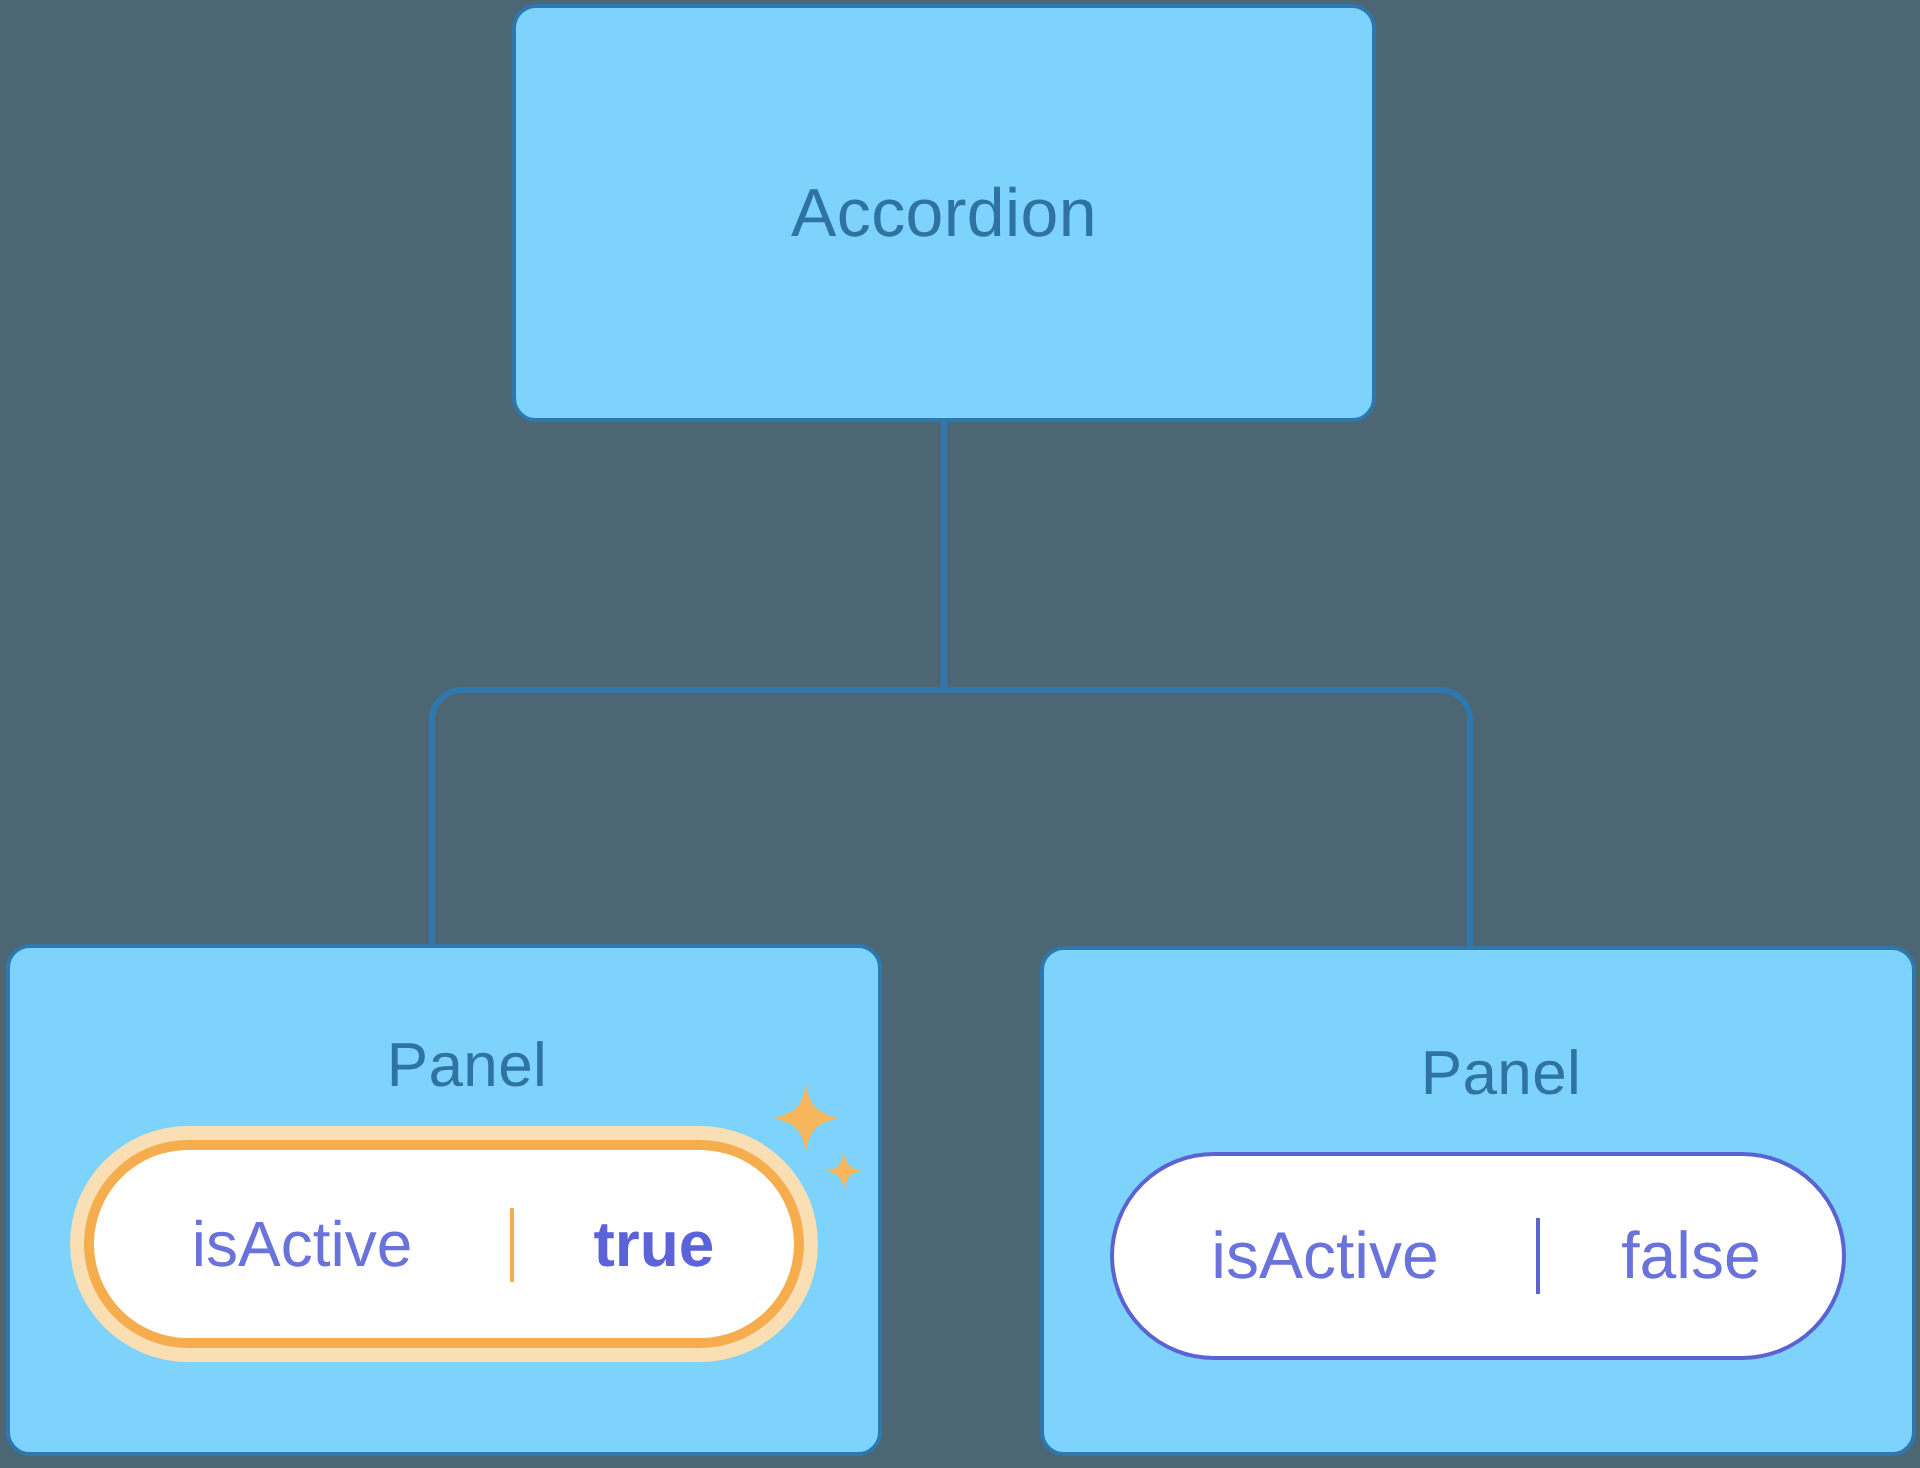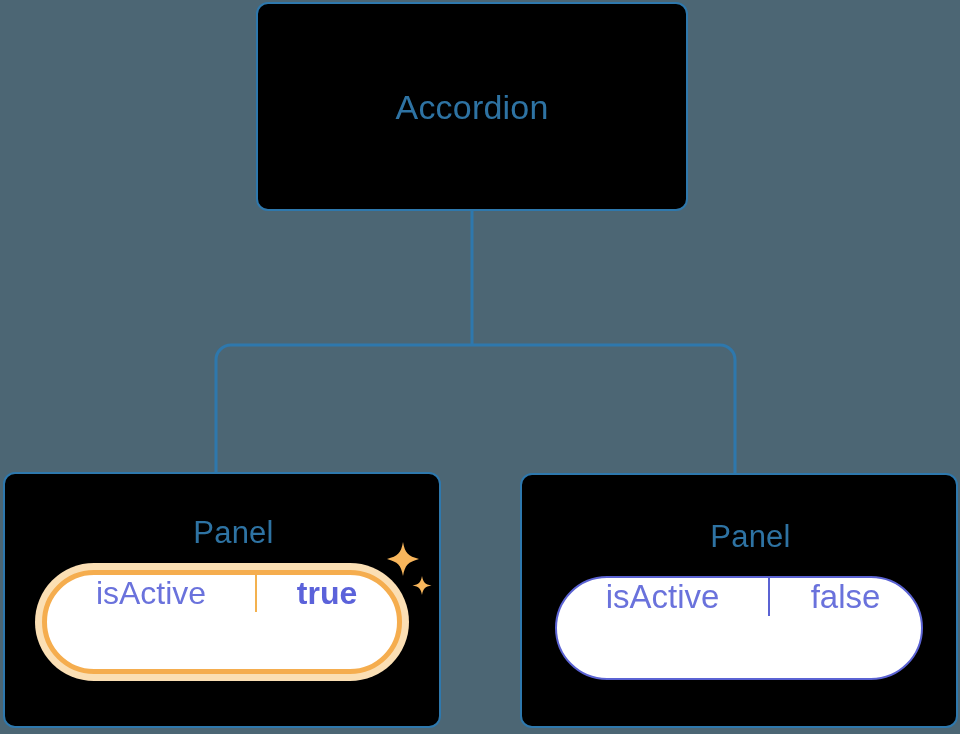--- a/index.html
+++ b/index.html
@@ -29,21 +29,21 @@
     left: 0;
     top: 0;
     width: 960px;
     height: 734px;
     pointer-events: none;
   }
 
   
   .node {
     position: absolute;
-    background: #000000;
+    background: #7dd3fc;
     border: 2px solid #2e78ad;
     border-radius: 12px;
     box-sizing: border-box;
     display: flex;
     flex-direction: column;
     align-items: center;
   }
 
   .node-title {
     color: #2e73a3;
@@ -92,21 +92,21 @@
     position: relative;
     margin-top: 22px;
     display: flex;
     align-items: center;
     justify-content: center;
   }
   #node-panel-1 .pill-wrap { margin-top: 24px; }
 
   .pill {
     display: flex;
-    align-items: flex-start;
+    align-items: center;
     box-sizing: border-box;
     border-radius: 999px;
     background: #ffffff;
     overflow: hidden;
   }
 
   .pill-cell {
     display: flex;
     align-items: center;
     justify-content: center;

